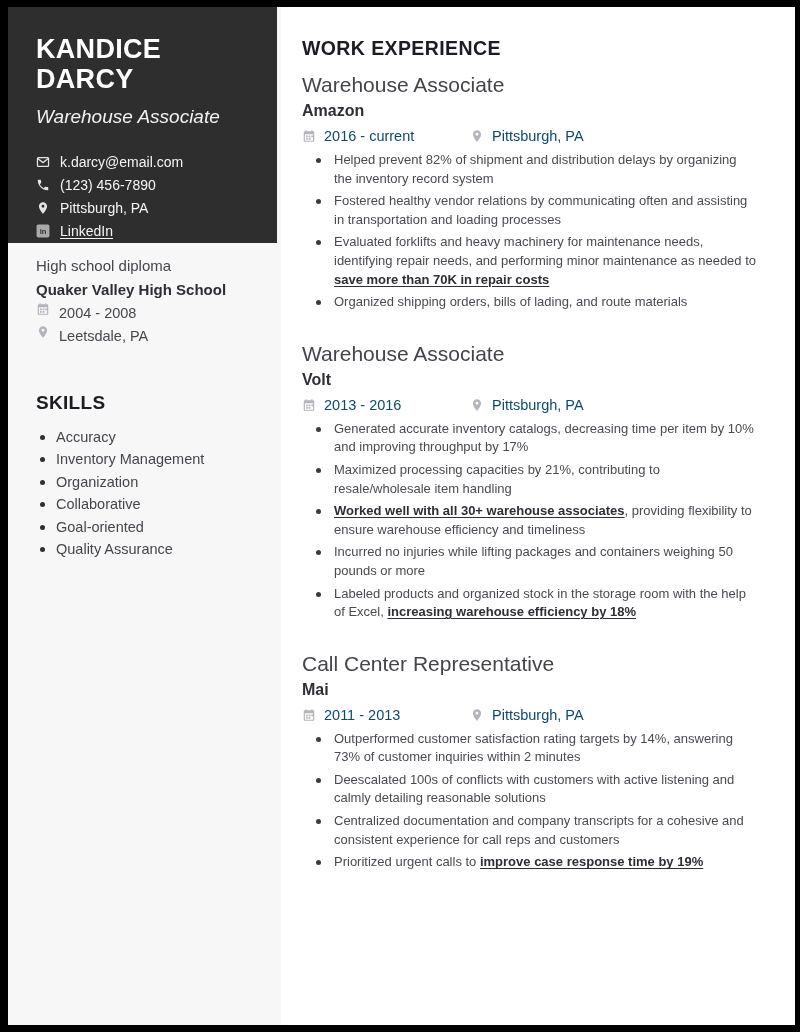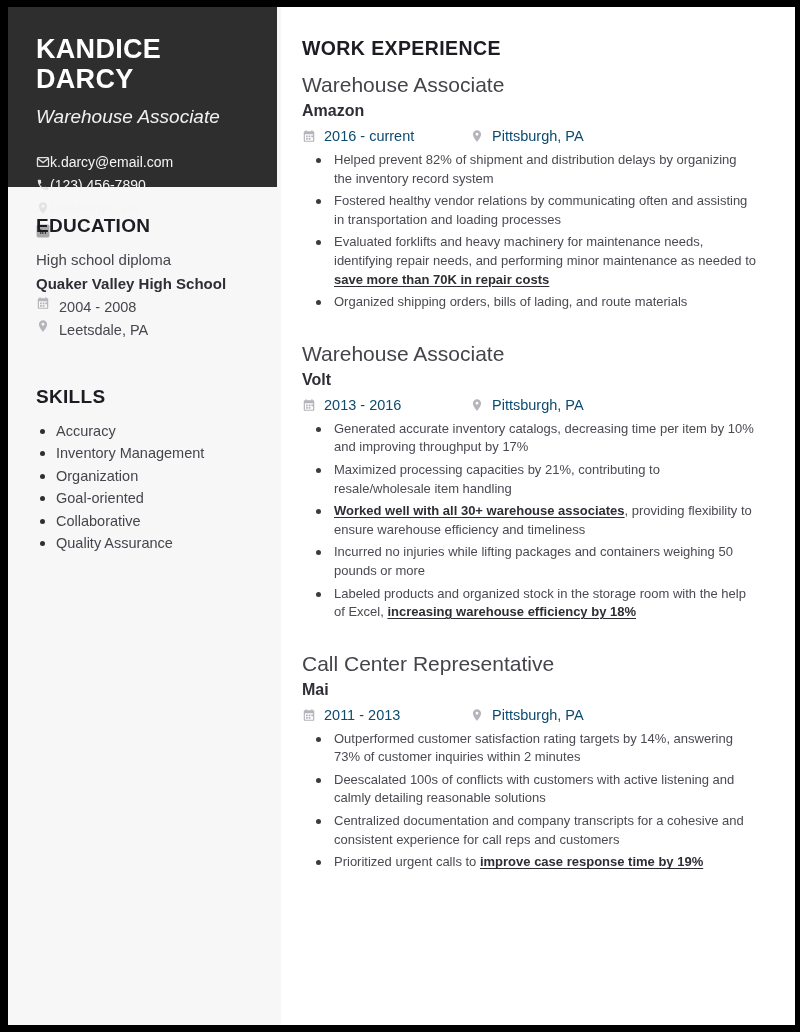--- a/index.html
+++ b/index.html
@@ -18,21 +18,21 @@
     display: flex;
   }
   
   .sidebar {
     width: 273px;
     flex-shrink: 0;
     background: #f7f7f7;
   }
   .header-box {
     width: 269px;
-    height: 180px;
+    height: 236px;
     background: #2e2e2e;
     color: #ffffff;
     padding: 27px 20px 0 28px;
   }
   .name {
     font-size: 27px;
     font-weight: 800;
     letter-spacing: 0.3px;
     line-height: 30px;
     color: #ffffff;
@@ -41,20 +41,21 @@
     margin-top: 12px;
     font-size: 19px;
     font-style: italic;
     font-weight: 500;
     color: #f1f1f1;
   }
   .contact { list-style: none; margin-top: 27px; }
   .contact li {
     display: flex;
     align-items: center;
+    gap: 10px;
     margin-bottom: 9px;
     font-size: 14px;
     font-weight: 500;
     line-height: 14px;
     color: #f5f5f5;
   }
   .contact .icon { color: #e3e3e3; }
   .contact .u { text-decoration: underline; text-underline-offset: 2px; }
   .icon { display: inline-flex; width: 14px; height: 14px; align-items: center; justify-content: center; flex-shrink: 0; }
   .icon svg { width: 14px; height: 14px; display: block; }
@@ -191,21 +192,20 @@
                 <rect x="1" y="1" width="22" height="22" rx="3" fill="#a9a9a9"></rect>
                 <text x="12" y="17.5" text-anchor="middle" font-size="13" font-weight="bold" fill="#2e2e2e" font-family="Liberation Sans, sans-serif">in</text>
               </svg>
             </span>
             <span class="u">LinkedIn</span>
           </li>
         </ul>
     </div>
 
     <section class="edu-section">
-      <div class="side-h2">EDUCATION</div>
       <div class="degree">High school diploma</div>
       <div class="school">Quaker Valley High School</div>
       <div class="side-meta">
         <span class="icon">
             <svg viewBox="0 0 24 24" fill="currentColor">
               <path d="M19 4h-1V2h-2v2H8V2H6v2H5a2 2 0 0 0-2 2v14a2 2 0 0 0 2 2h14a2 2 0 0 0 2-2V6a2 2 0 0 0-2-2zm0 16H5V9h14v11zM7 11h3v3H7zm4.5 0h3v3h-3zm4.5 0h3v3h-3zM7 15.5h3v3H7zm4.5 0h3v3h-3z"></path>
             </svg>
           </span>
         <span>2004 - 2008</span>
       </div>
@@ -218,22 +218,22 @@
         <span>Leetsdale, PA</span>
       </div>
     </section>
 
     <section class="skills-section">
       <div class="side-h2">SKILLS</div>
       <ul class="skills-list" id="skills-list">
           <li>Accuracy</li>
           <li>Inventory Management</li>
           <li>Organization</li>
+          <li>Collaborative</li>
           <li>Goal-oriented</li>
-          <li>Collaborative</li>
           <li>Quality Assurance</li>
         </ul>
     </section>
   </aside>
 
   <main class="main">
     <div class="main-h2">WORK EXPERIENCE</div>
     <div id="jobs">
         <div class="job">
           <div class="job-title">Warehouse Associate</div>

